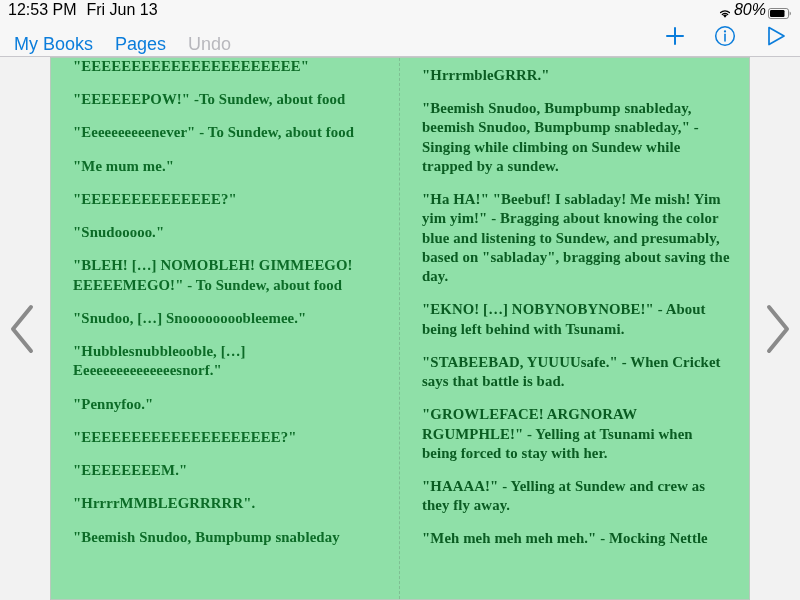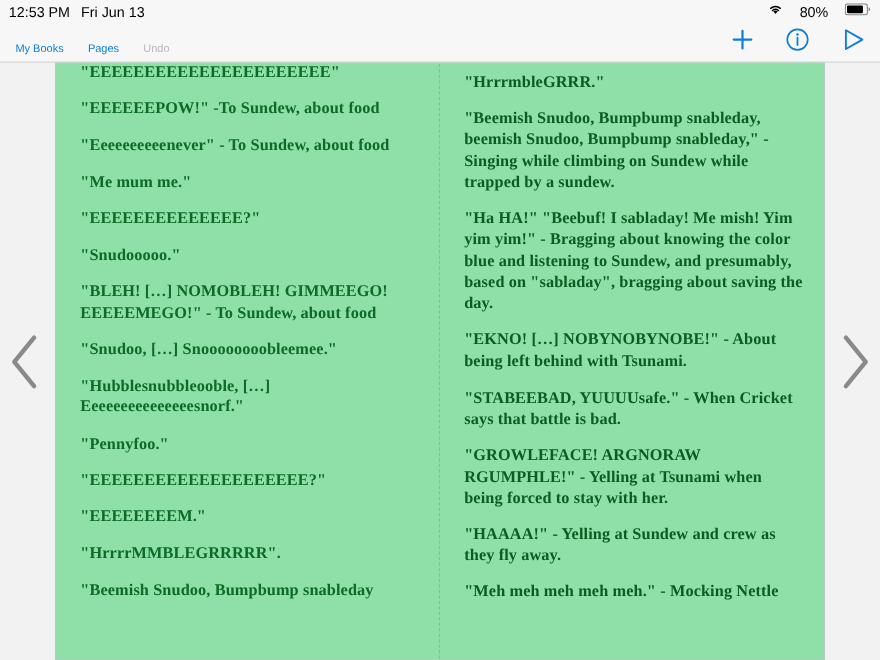--- a/index.html
+++ b/index.html
@@ -21,40 +21,41 @@
     background: #f7f7f7;
   }
 
   
   .status-bar {
     position: absolute;
     top: 0; left: 0;
     width: 800px;
     height: 20px;
     background: #f7f7f7;
-    font-size: 13px;
+    font-size: 16px;
     color: #000;
     display: flex;
     align-items: center;
   }
   .status-left {
     position: absolute;
     left: 8px;
     display: flex;
     align-items: center;
     gap: 10px;
     white-space: nowrap;
   }
   .status-right {
     position: absolute;
     right: 8px;
     display: flex;
-    align-items: flex-start;
-    gap: 15px;
+    align-items: flex-end;
+    gap: 2px;
     white-space: nowrap;
+    font-style: italic;
   }
   .wifi-icon svg, .battery-icon svg { display: block; }
 
   
   .toolbar {
     position: absolute;
     top: 20px; left: 0;
     width: 800px;
     height: 36px;
     background: #f7f7f7;
@@ -63,21 +64,21 @@
     align-items: center;
   }
   .tb-left {
     position: absolute;
     left: 14px;
     display: flex;
     align-items: baseline;
     gap: 22px;
   }
   .tb-btn {
-    font-size: 10px;
+    font-size: 18px;
     color: #0b7ddb;
     cursor: pointer;
     white-space: nowrap;
   }
   .tb-btn.disabled {
     color: #b8b8bd;
     margin-top: 12px;
   }
   .tb-title {
     position: absolute;

